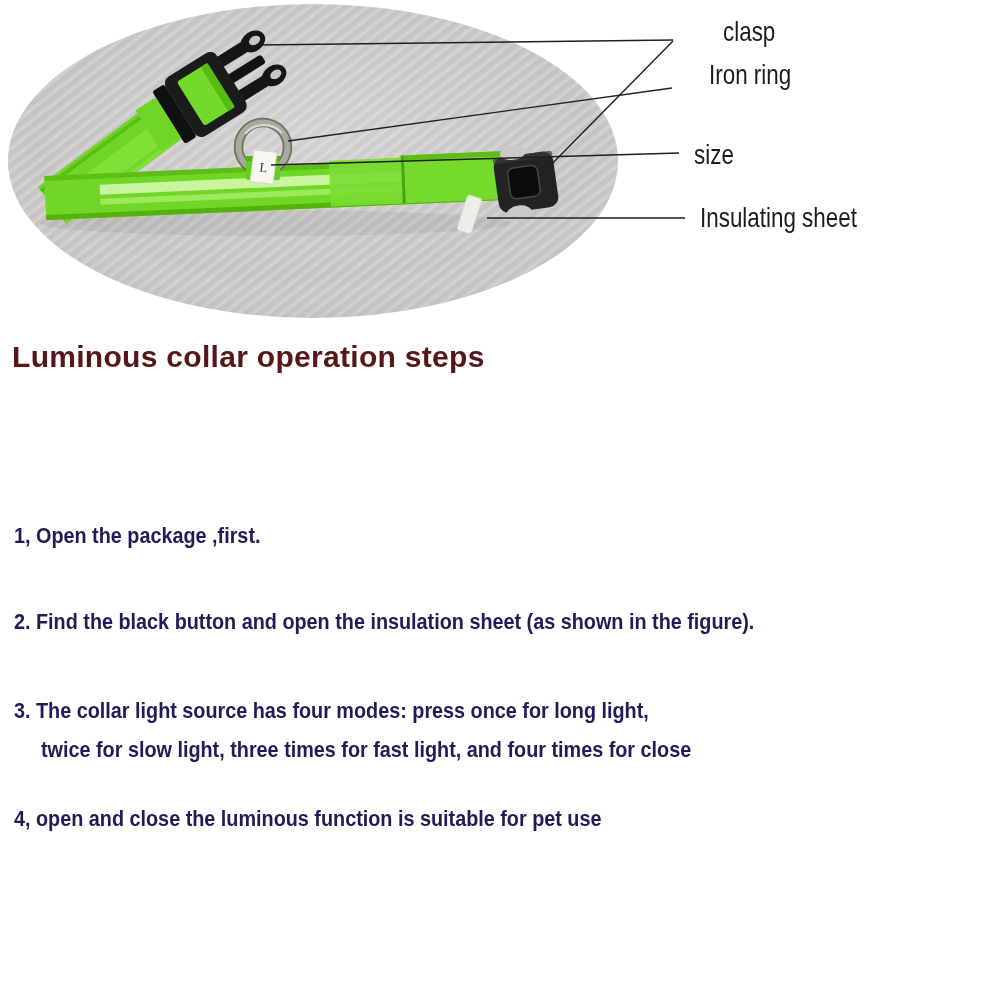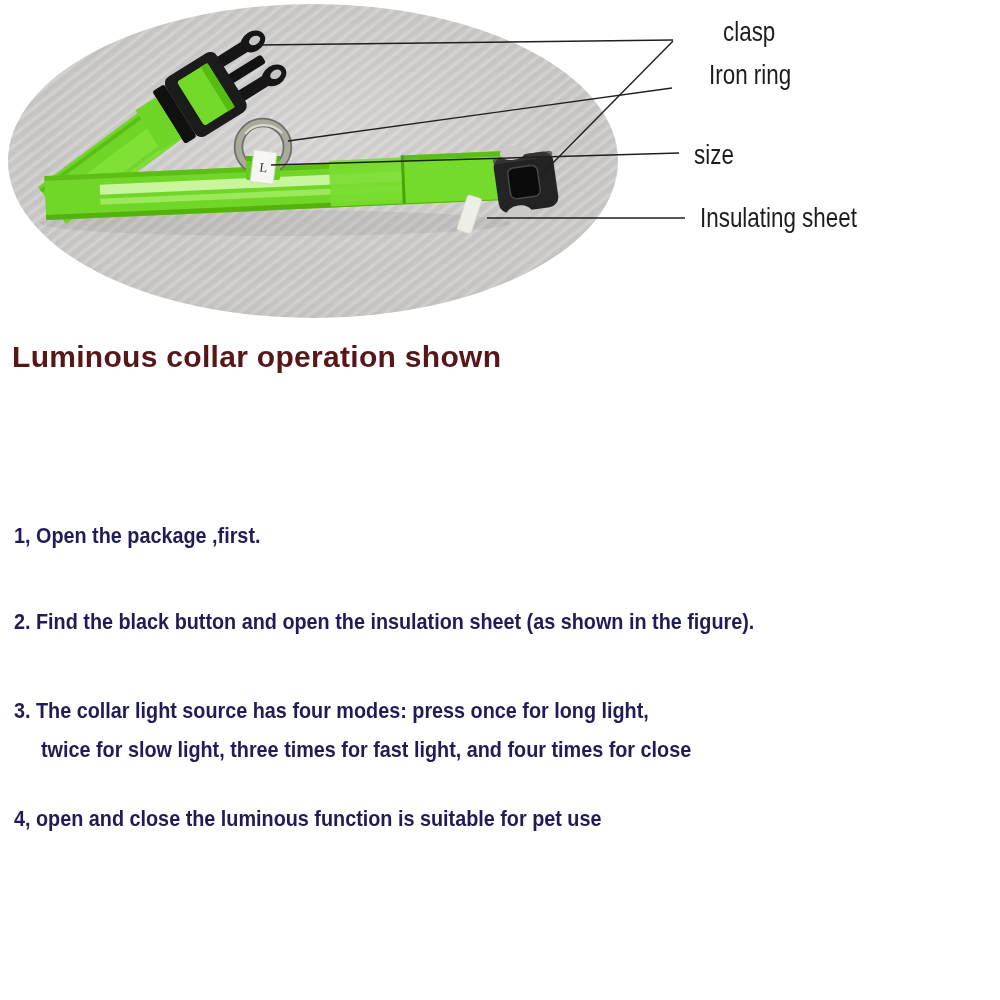--- a/index.html
+++ b/index.html
@@ -151,21 +151,21 @@
       <line x1="271" y1="165" x2="679" y2="153"></line>
       <line x1="487" y1="218" x2="685" y2="218"></line>
     </g>
   </svg>
 
   <div class="callout-label" id="lbl-clasp">clasp</div>
   <div class="callout-label" id="lbl-ironring">Iron ring</div>
   <div class="callout-label" id="lbl-size">size</div>
   <div class="callout-label" id="lbl-insulating">Insulating sheet</div>
 
-  <h1 class="page-title">Luminous collar operation shown</h1>
+  <h1 class="page-title">Luminous collar operation steps</h1>
 
   <div class="step" id="step-1">
     <div class="step-line-1">1, Open the package ,first.</div>
   </div>
 
   <div class="step" id="step-2">
     <div class="step-line-1">2. Find the black button and open the insulation sheet (as shown in the figure).</div>
   </div>
 
   <div class="step" id="step-3">

